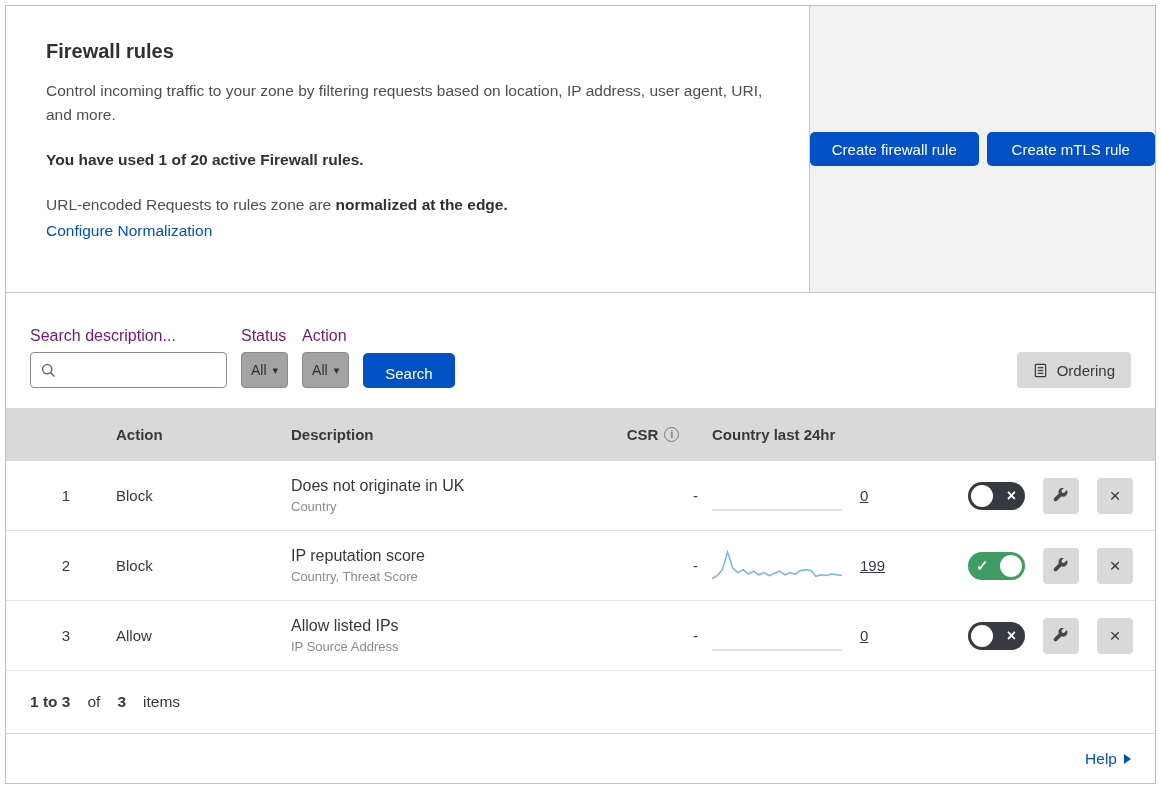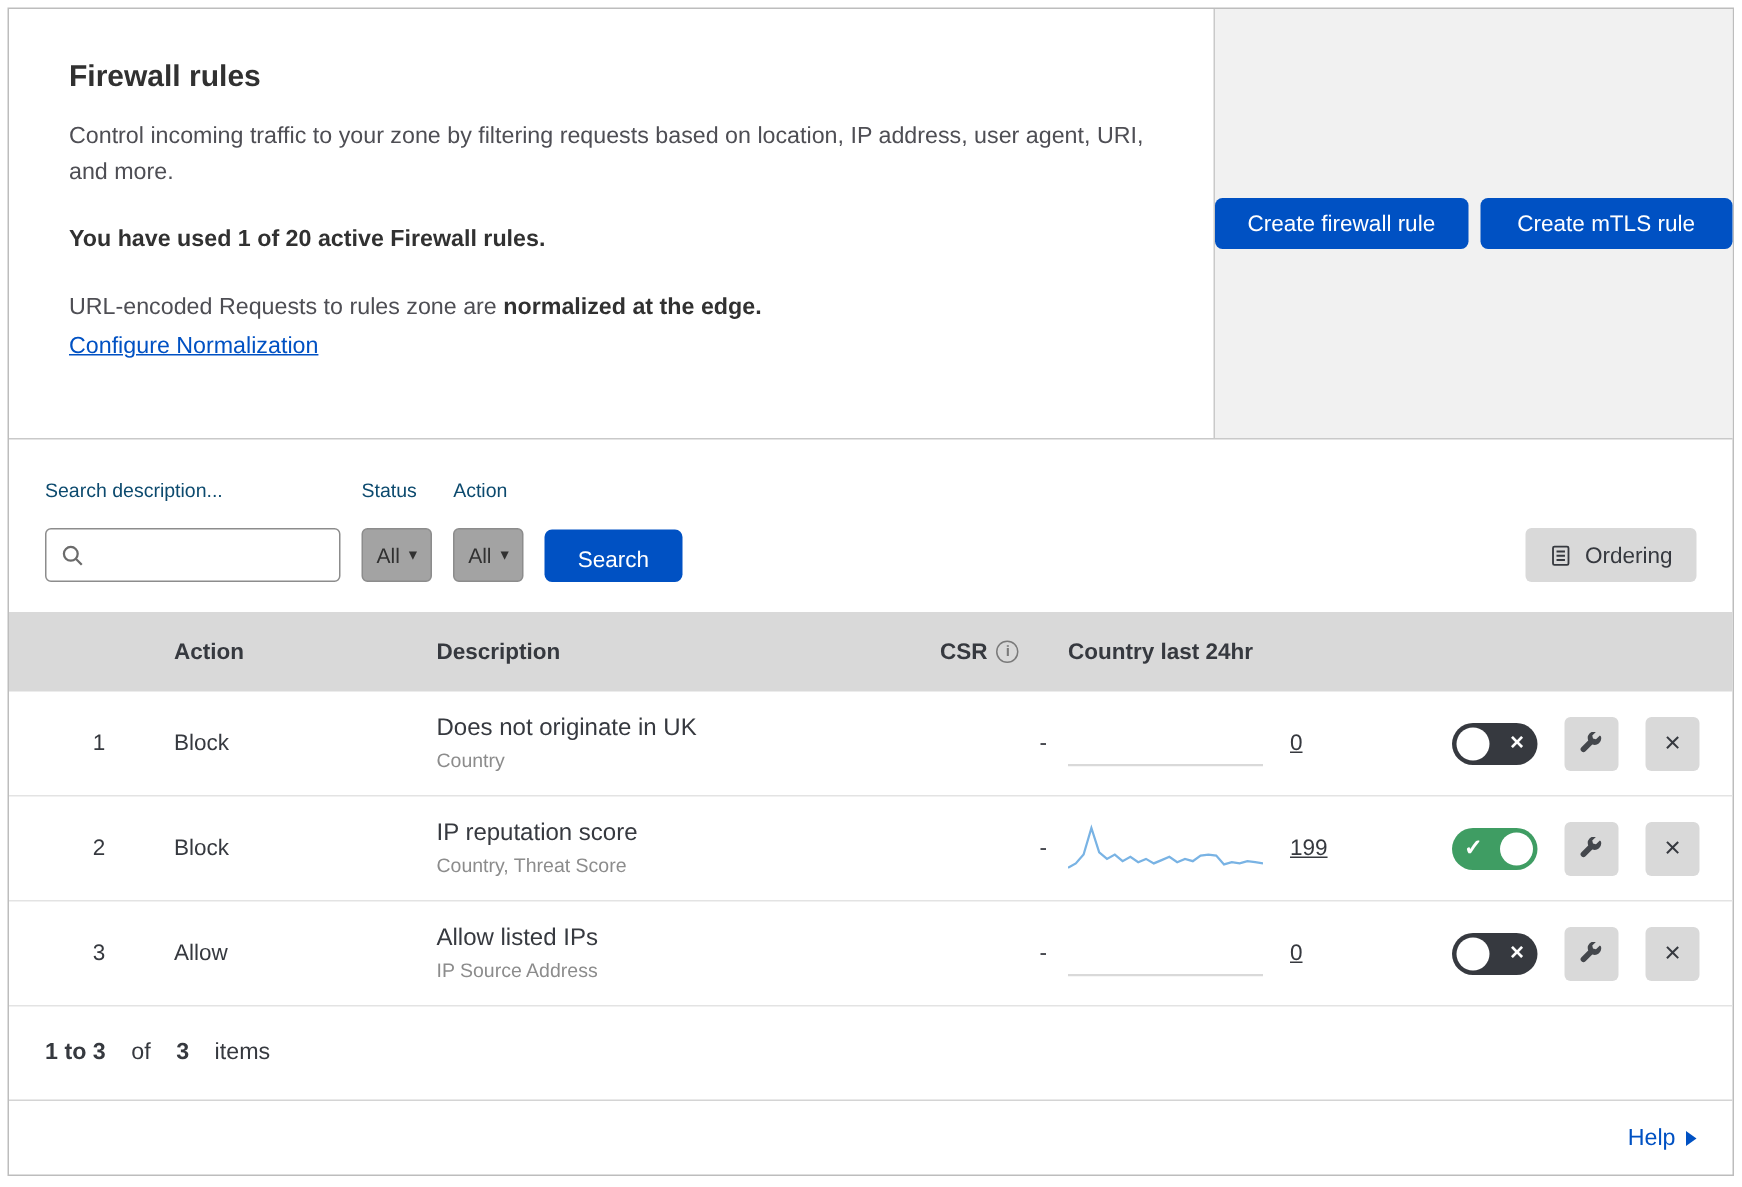--- a/index.html
+++ b/index.html
@@ -9,30 +9,30 @@
     display:flex;flex-direction:column}
 
   
   .header-row{display:flex;height:287px;border-bottom:1px solid #c9c9c9}
   .header-left{flex:1;padding:34px 40px;border-right:1px solid #c9c9c9}
   .page-title{font-size:20px;font-weight:700;color:#313131;margin-bottom:16px}
   .desc{font-size:15.5px;color:#4e4e54;line-height:1.55;max-width:725px;margin-bottom:24px}
   .usage{font-size:15.5px;font-weight:700;color:#313131;margin-bottom:27px}
   .norm{font-size:15.5px;color:#4e4e54;margin-bottom:8px}
   .norm b{color:#313131}
-  .text-link{color:#0051c3;font-size:15.5px;text-decoration:underline;cursor:pointer}
+  .text-link{color:#0051c3;font-size:15.5px;cursor:pointer}
   .header-right{width:345px;background:#f1f1f1;display:flex;flex-direction:row;
     align-items:center;justify-content:center;gap:8px}
   .btn-primary{width:270px;height:34px;background:#0051c3;color:#fff;border:none;
     border-radius:5px;font-size:15px;font-family:inherit;cursor:pointer}
 
   
   .filter-bar{height:115px;padding:20px 24px;display:flex;align-items:flex-end;gap:14px}
   .filter-field{display:flex;flex-direction:column}
-  .filter-label{font-size:13px;color:#0c4a6e;margin-bottom:18px}
+  .filter-label{font-size:16px;color:#701a75;margin-bottom:7px}
   .search-box{width:197px;height:36px;border:1px solid #8c8c8c;border-radius:4px;
     display:flex;align-items:center;padding:0 10px;background:#fff}
   .search-box input{border:none;outline:none;flex:1;min-width:0;font-size:14px;
     margin-left:8px;font-family:inherit;color:#36393f;background:transparent}
   .dropdown{height:36px;border:1px solid #8c8c8c;border-radius:4px;background:#a3a3a3;
     display:flex;align-items:center;padding:0 9px;gap:6px;font-size:14px;color:#313131;
     font-family:inherit;cursor:pointer}
   .caret{font-size:11px;color:#313131;line-height:1}
   .btn-search{height:35px;padding:12px 22px;background:#0051c3;color:#fff;border:none;
     border-radius:5px;font-size:15px;font-family:inherit;cursor:pointer}

